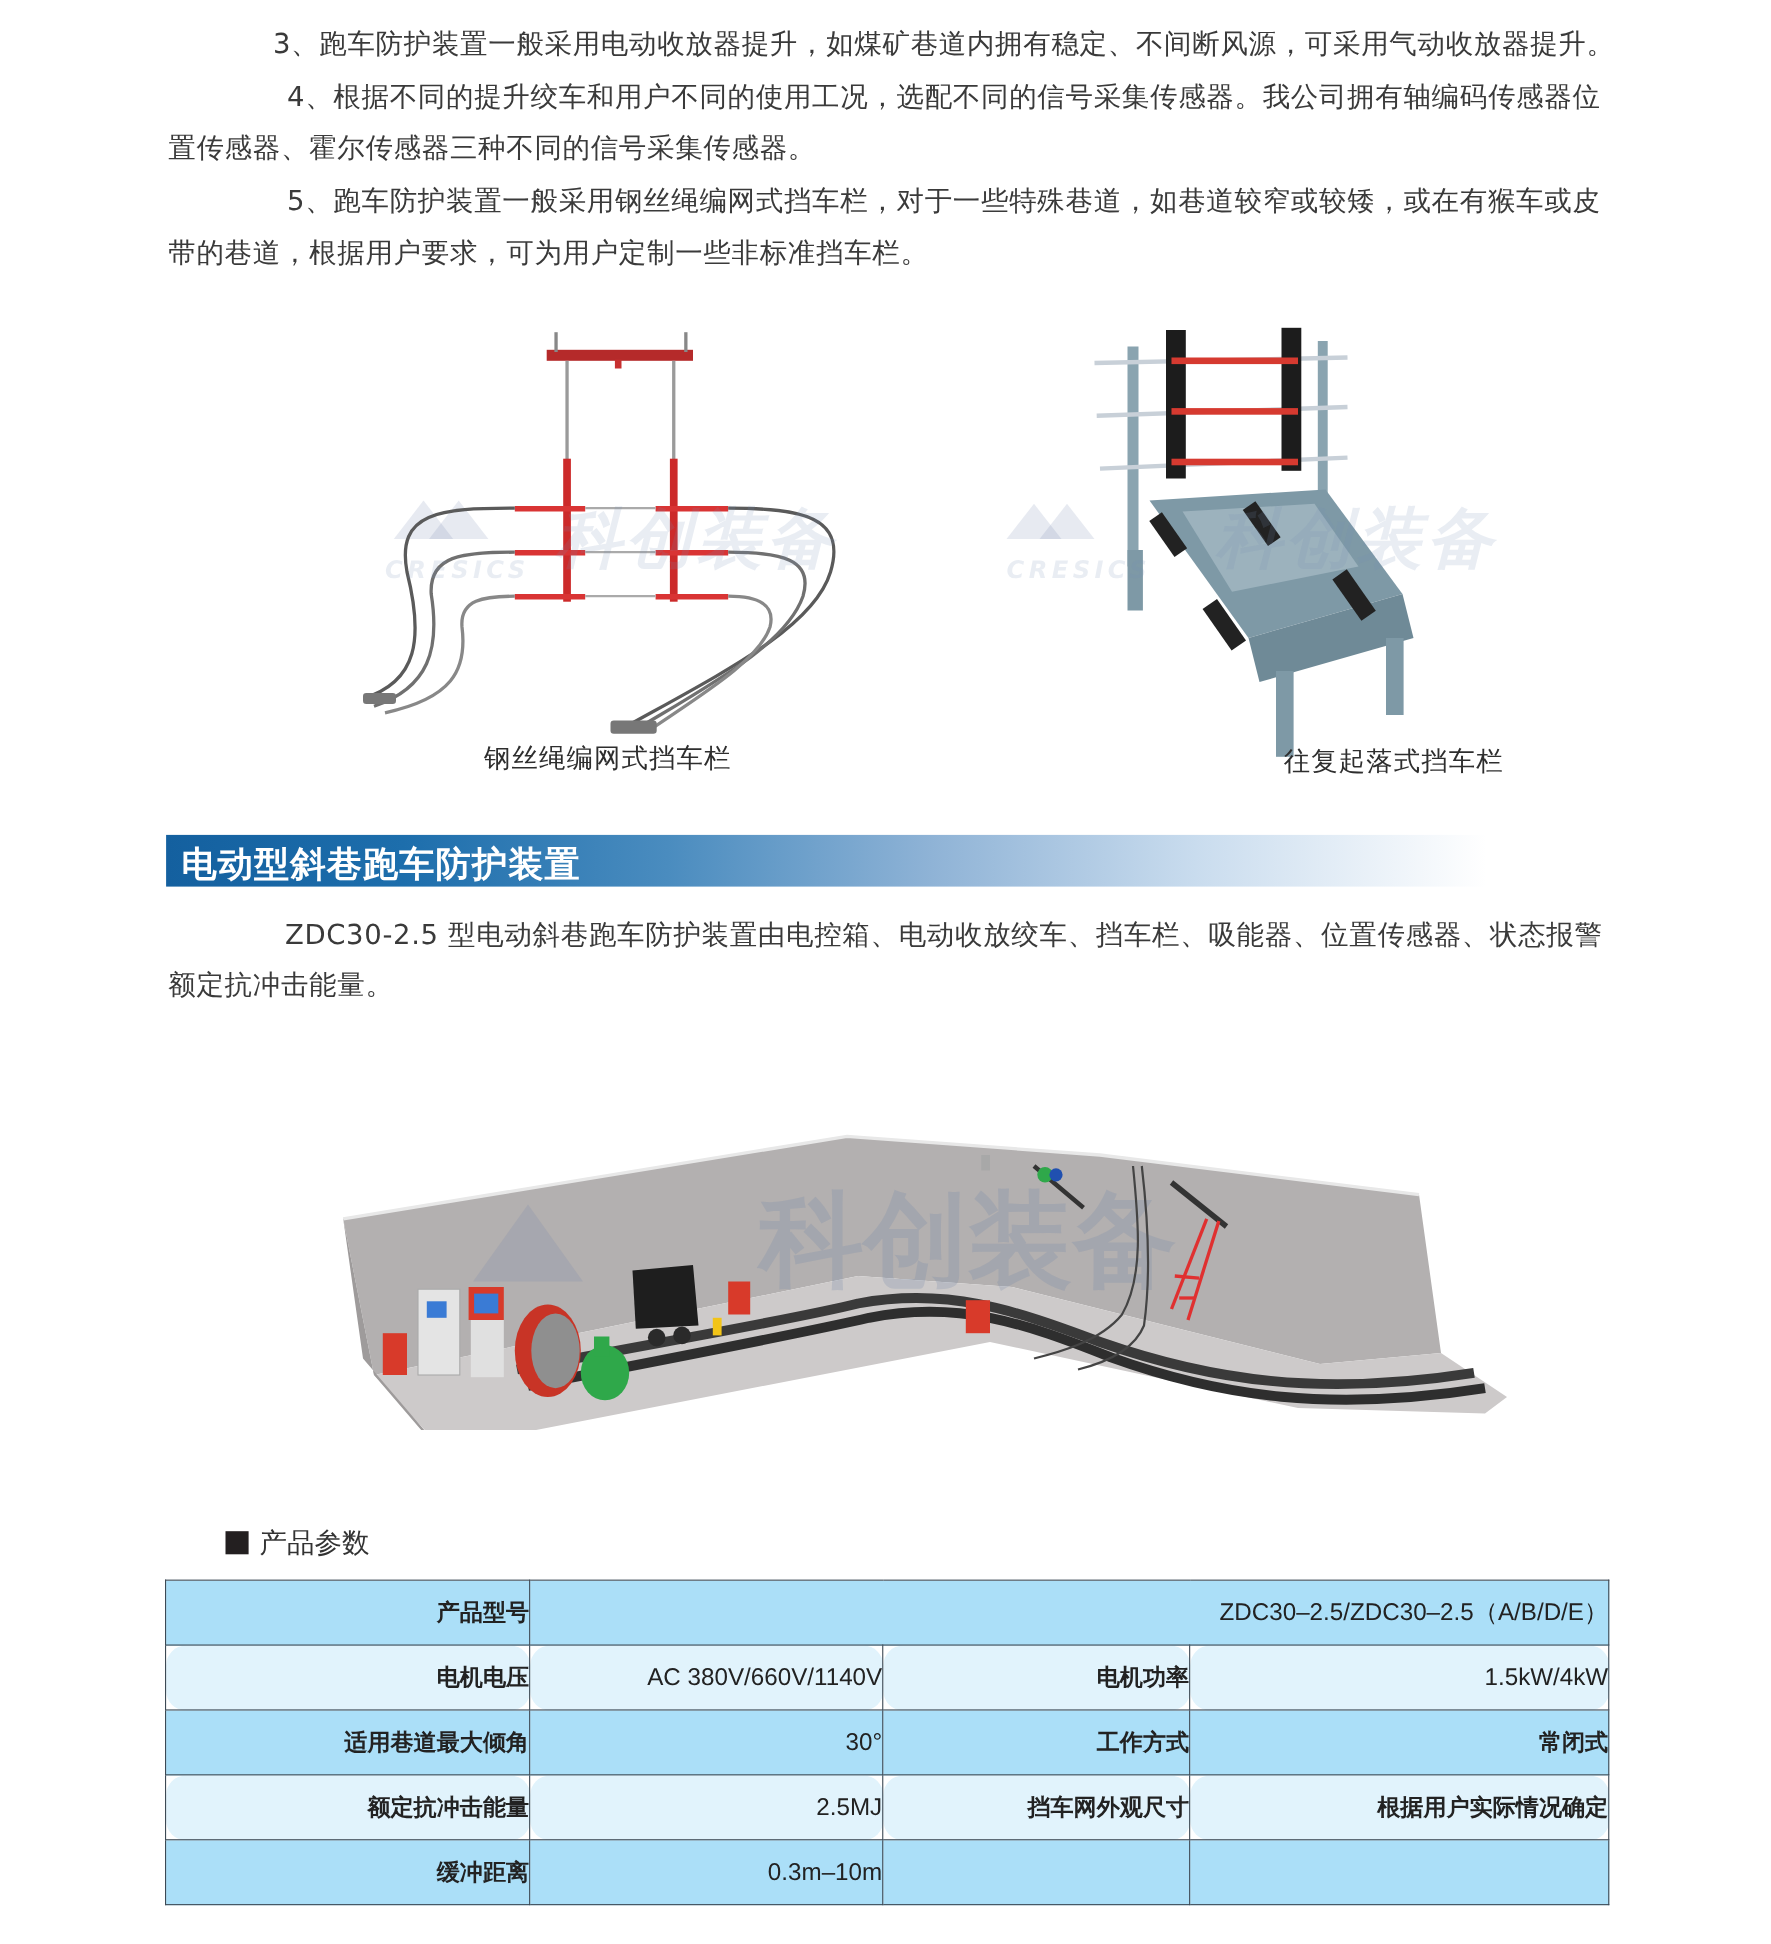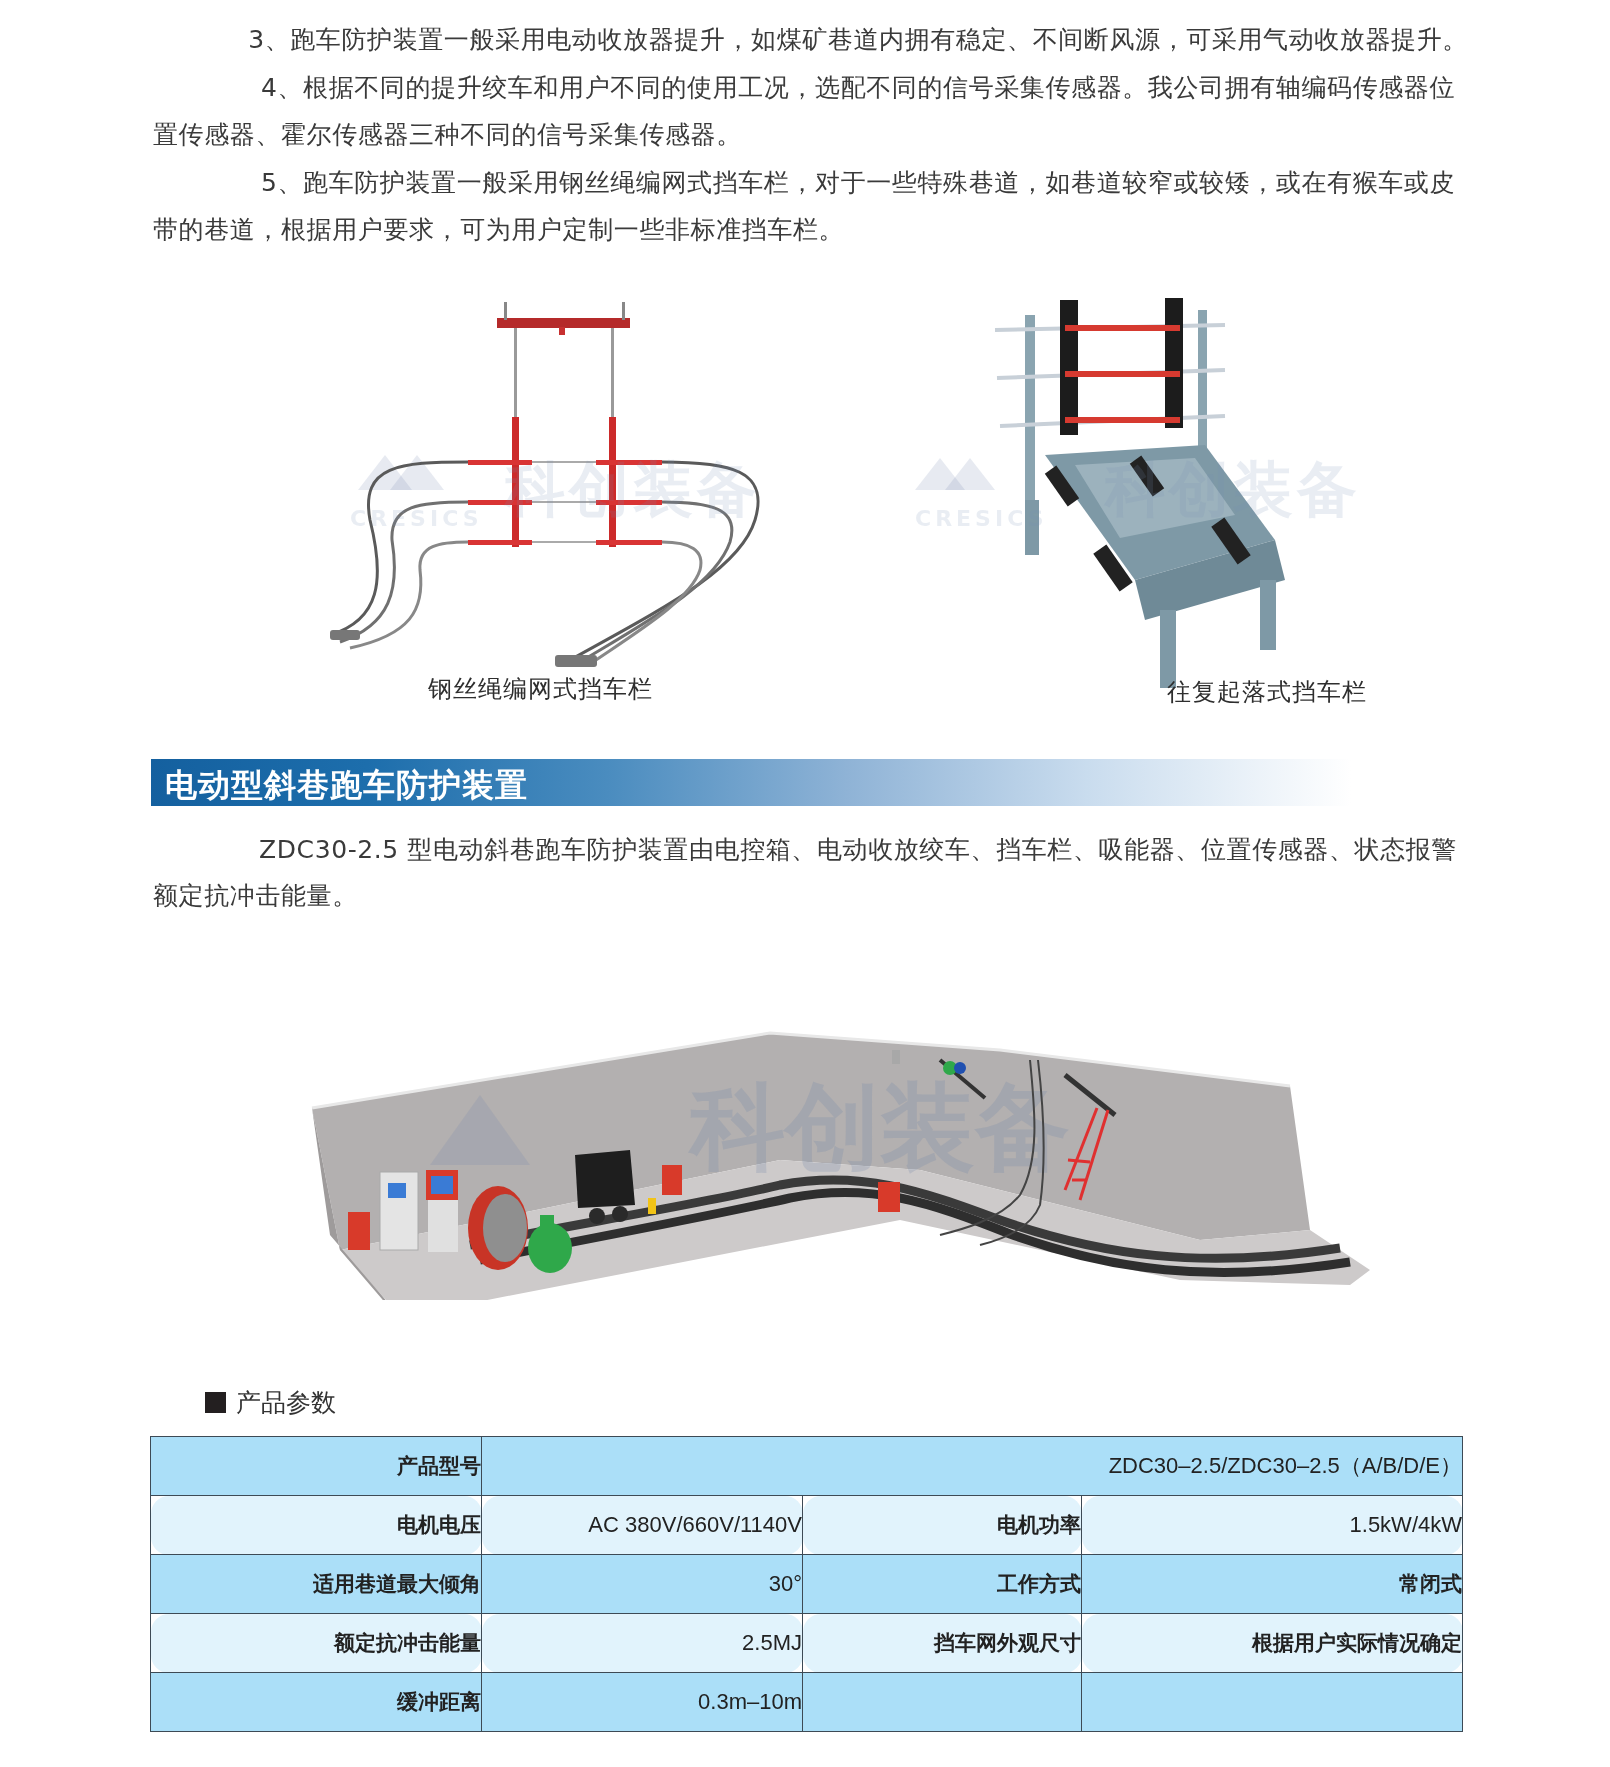--- a/index.html
+++ b/index.html
@@ -39,21 +39,21 @@
   table.specs td {
     border: 1.5px solid #3d4a55; height: 58px; text-align: right;
     font-size: 22px; color: #222; padding: 0;
     font-family: "Liberation Sans", "DejaVu Sans", sans-serif;
   }
   table.specs td.hdr { font-weight: bold; font-family: "DejaVu Sans", sans-serif; font-size: 21px; }
   tr.dark td { background: #abdff8; }
   tr.light td { background: #e1f3fc; border-radius: 18px; }
   .watermark {
     position: absolute; font-weight: bold; color: rgba(120,140,180,0.16);
-    white-space: nowrap; letter-spacing: 4px;
+    white-space: nowrap; letter-spacing: 4px; font-style: italic;
   }
   svg { display: block; }
 </style>
 </head>
 <body>
 
 <div>
   <div class="para-line indent" style="top:25px;">3、跑车防护装置一般采用电动收放器提升，如煤矿巷道内拥有稳定、不间断风源，可采用气动收放器提升。</div>
   <div class="para-line indent" style="top:73px;">4、根据不同的提升绞车和用户不同的使用工况，选配不同的信号采集传感器。我公司拥有轴编码传感器位</div>
   <div class="para-line" style="top:120px;">置传感器、霍尔传感器三种不同的信号采集传感器。</div>
@@ -98,21 +98,21 @@
     <path d="M138,262 C110,262 88,265 90,290 C95,330 80,355 20,368" fill="none" stroke="#888" stroke-width="3"></path>
 
     <path d="M332,182 C400,182 440,190 425,240 C410,290 330,330 240,380" fill="none" stroke="#5a5a5a" stroke-width="3"></path>
     <path d="M332,222 C380,222 410,228 400,262 C385,305 320,340 250,382" fill="none" stroke="#707070" stroke-width="3"></path>
     <path d="M332,262 C360,262 375,270 370,290 C360,320 310,350 260,384" fill="none" stroke="#888" stroke-width="3"></path>
 
     <rect x="0" y="350" width="30" height="10" rx="3" fill="#777"></rect>
     <rect x="225" y="375" width="42" height="12" rx="3" fill="#777"></rect>
   </svg>
 </div>
-<div class="caption" style="left:428px; top:673px;">钢丝绳编网式挡车栏</div>
+<div class="caption" style="left:440px; top:673px;">钢丝绳编网式挡车栏</div>
 
 <div class="abs" style="left:905px; top:280px; width:420px; height:420px;">
   <div class="watermark" style="left:200px; top:170px; font-size:60px;">科创装备</div>
   <div class="watermark" style="left:10px; top:226px; font-size:22px;">CRESICS</div>
   <svg width="420" height="420" viewBox="0 0 420 420">
     <polygon points="10,210 35,178 60,210" fill="rgba(120,140,180,0.18)"></polygon>
     <polygon points="40,210 65,178 90,210" fill="rgba(120,140,180,0.18)"></polygon>
 
     <rect x="120" y="35" width="10" height="200" fill="#8aa4b0"></rect>
     <rect x="293" y="30" width="9" height="170" fill="#8aa4b0"></rect>

